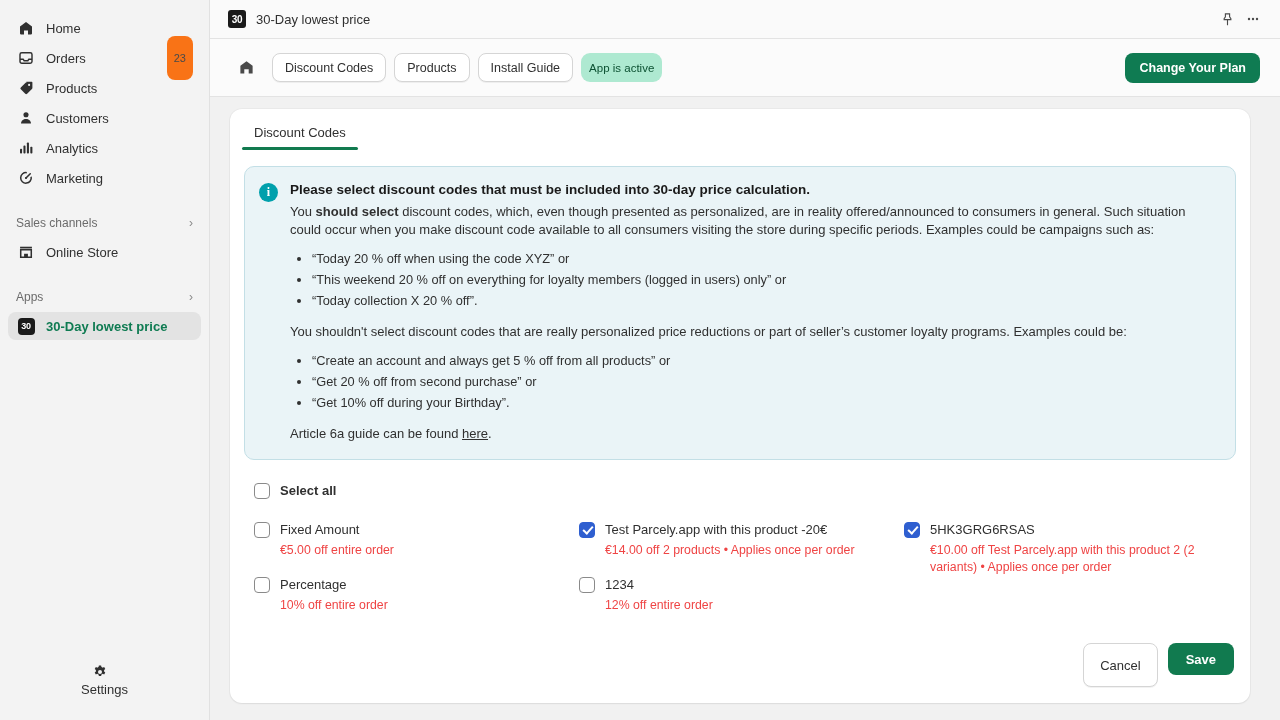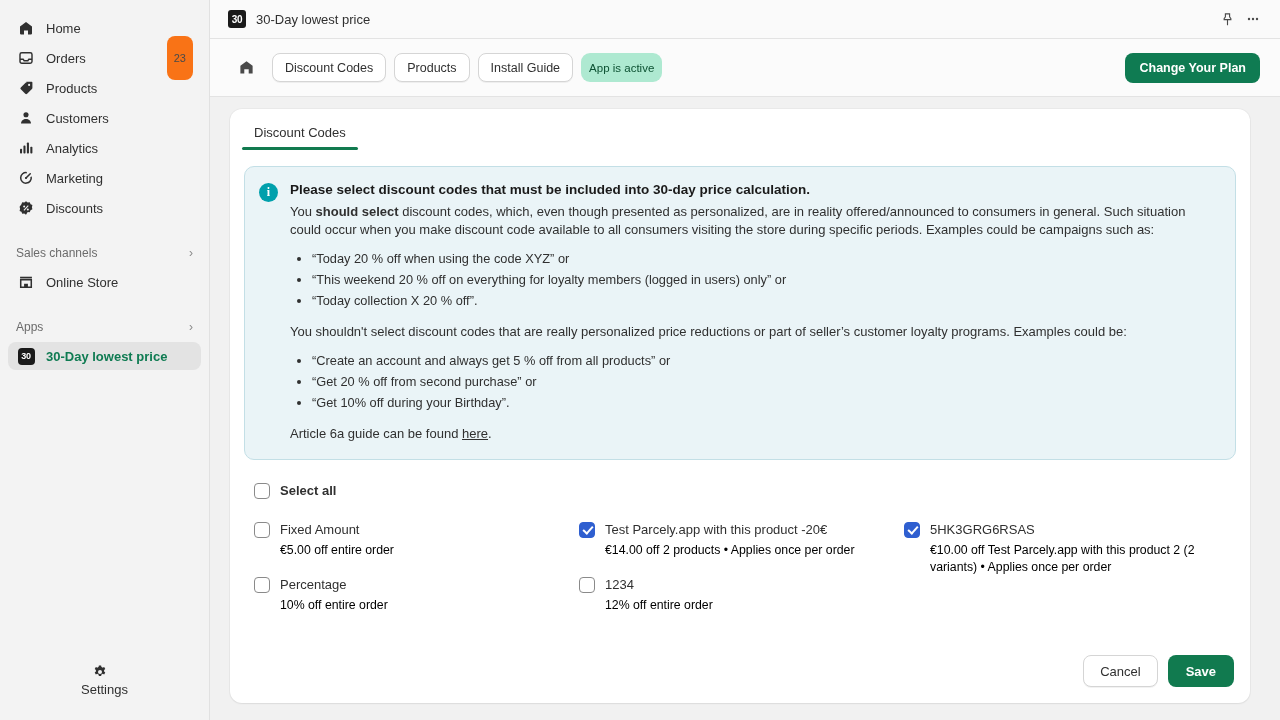--- a/index.html
+++ b/index.html
@@ -169,38 +169,38 @@
     position: relative;
   }
   .cb.checked { background: #2f5fd0; border-color: #2f5fd0; }
   .cb.checked::after {
     content: ""; position: absolute;
     left: 4.5px; top: 1px; width: 4px; height: 8px;
     border: solid #fff; border-width: 0 2px 2px 0;
     transform: rotate(42deg);
   }
   .cb-label { margin-left: 10px; font-size: 13px; color: #303030; line-height: 17px; }
-  .cb-sub { font-size: 12.3px; color: #000000; line-height: 17px; margin-top: 4px; }
+  .cb-sub { font-size: 12.3px; color: #ef4444; line-height: 17px; margin-top: 4px; }
 
   .select-all { margin-bottom: 22px; font-weight: bold; }
   .grid {
     display: grid;
     grid-template-columns: 325px 325px 300px;
   }
   .cell { }
   .cell .sub-wrap { margin-left: 26px; }
 
   
   .card-footer {
     position: absolute; right: 16px; bottom: 16px;
     display: flex; gap: 10px;
   }
   .btn-secondary {
     background: #fff; border: 1px solid #d5d5d5; border-radius: 8px;
-    height: 32px; padding: 0 16px; font-size: 13px; color: #303030;
+    height: 44px; padding: 0 16px; font-size: 13px; color: #303030;
     cursor: pointer; font-family: inherit;
     box-shadow: 0 1px 0 rgba(0,0,0,0.05);
   }
   .btn-save {
     background: #117a4f; color: #fff; border: none; border-radius: 8px;
     height: 32px; padding: 0 18px; font-size: 13px; font-weight: 600;
     cursor: pointer; font-family: inherit;
   }
   svg { display: block; }
 </style>
@@ -266,31 +266,20 @@
       <span class="ico">
         <svg width="16" height="16" viewBox="0 0 20 20" fill="none" stroke="#303030" stroke-width="1.9">
             <path d="M16.4 8.4A6.6 6.6 0 1 1 11 3.3"></path>
             <path d="M10 10l5.3-5.3" stroke-linecap="round"></path>
             <circle cx="10" cy="10" r="1.3" fill="#303030" stroke="none"></circle>
           </svg>
       </span>
       <span class="label">Marketing</span>
     </div>
 
-    <div class="nav-item">
-      <span class="ico">
-        <svg width="16" height="16" viewBox="0 0 20 20" fill="#303030">
-            <path d="M10 1.5l2.1 1.6 2.6-.3 1 2.4 2.3 1.2-.6 2.6.6 2.6-2.3 1.2-1 2.4-2.6-.3L10 18.5l-2.1-1.6-2.6.3-1-2.4-2.3-1.2.6-2.6-.6-2.6L4.3 5.2l1-2.4 2.6.3L10 1.5z"></path>
-            <path d="M7.4 12.9l5.4-5.8" stroke="#f3f3f3" stroke-width="1.3"></path>
-            <circle cx="7.7" cy="8" r="1.25" fill="#f3f3f3"></circle>
-            <circle cx="12.3" cy="12" r="1.25" fill="#f3f3f3"></circle>
-          </svg>
-      </span>
-      <span class="label">Discounts</span>
-    </div>
 
     <div class="nav-section">
       <span class="label">Sales channels</span>
       <span class="chev">›</span>
     </div>
 
     <div class="nav-item">
       <span class="ico">
         <svg width="16" height="16" viewBox="0 0 20 20" fill="#303030">
             <path d="M2.6 3.4h14.8v2.2H2.6z"></path>

